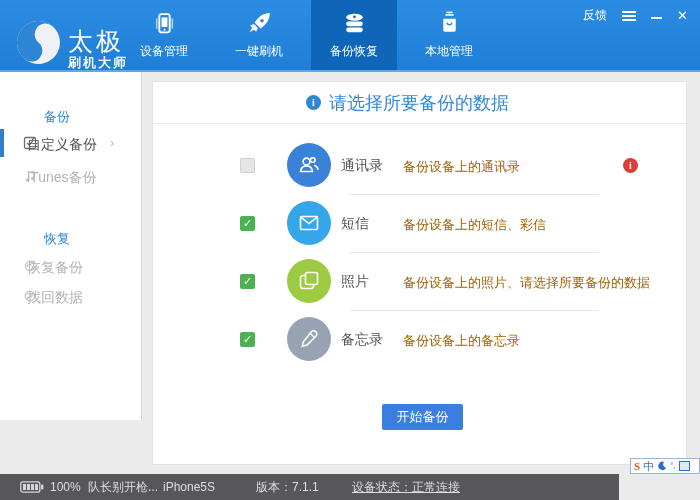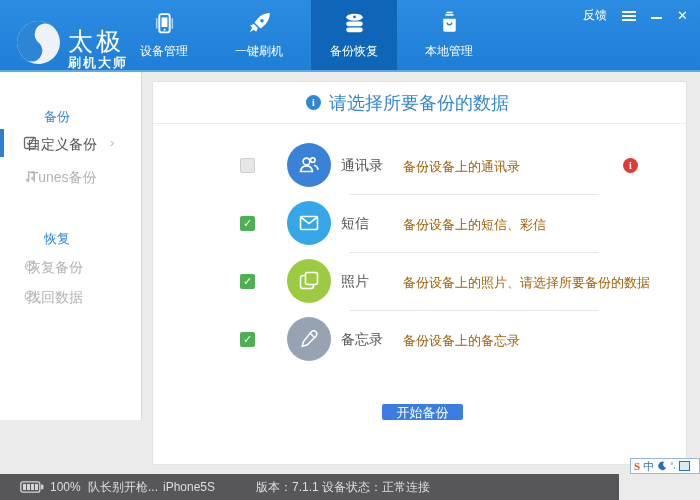--- a/index.html
+++ b/index.html
@@ -55,33 +55,33 @@
   .checkbox.unchecked { background:#e6e6e6; border:1px solid #cfcfcf; }
   .icon-circle { position:absolute; left:134px; top:7px; width:44px; height:44px; border-radius:50%;
     display:flex; align-items:center; justify-content:center; }
   .icon-circle svg { width:26px; height:26px; }
   .row-title { position:absolute; left:188px; top:21px; font-size:14px; color:#555; }
   .row-desc { position:absolute; left:250px; top:22px; font-size:13px; color:#a16207; }
   .alert-dot { position:absolute; left:470px; top:22px; width:15px; height:15px; border-radius:50%;
     background:#e03c35; color:#fff; font-size:10px; font-weight:bold; text-align:center; line-height:15px;
     font-family:"Liberation Serif","DejaVu Serif",serif; cursor:pointer; }
   .row-sep { position:absolute; left:196px; width:250px; height:0; border-top:1px solid #e7e7e7; }
-  .start-btn { position:absolute; left:229px; top:322px; width:81px; height:16px;
+  .start-btn { position:absolute; left:229px; top:322px; width:81px; height:26px;
     background:#3b7de0; border:none; border-radius:2px; color:#fff; font-size:13px; cursor:pointer;
     font-family:inherit; }
   
   .statusbar { position:absolute; left:0; bottom:0; width:619px; height:26px; background:#57575a;
     color:#dedede; font-size:12px; }
   .statusbar span { position:absolute; top:0; line-height:26px; white-space:nowrap; }
   .bat { position:absolute; left:20px; top:7px; width:24px; height:12px; }
   .st-pct   { left:50px; }
   .st-name  { left:88px; }
   .st-model { left:163px; }
   .st-ver   { left:256px; }
-  .st-stat  { left:322px; }
+  .st-stat  { left:352px;text-decoration:underline; }
   
   .ime { position:absolute; right:0; bottom:26px; height:16px; width:70px; background:#fcfdfe;
     border:1px solid #9bb6d4; display:flex; align-items:center; gap:3px; padding:0 0 0 3px;
     overflow:hidden; }
   .ime-s { color:#e2541e; font-weight:bold; font-size:11px; line-height:12px;
     font-family:"Liberation Serif","DejaVu Serif",serif; }
   .ime-zh { color:#2b6fc0; font-size:11px; line-height:12px; }
   .ime-moon svg { width:10px; height:10px; display:block; }
   .ime-punc { color:#2b6fc0; font-size:8px; line-height:10px; }
   .ime-kbd { flex:0 0 11px; width:11px; height:10px; border:1px solid #2b6fc0; background:#dce9f6; margin-right:-5px; }

